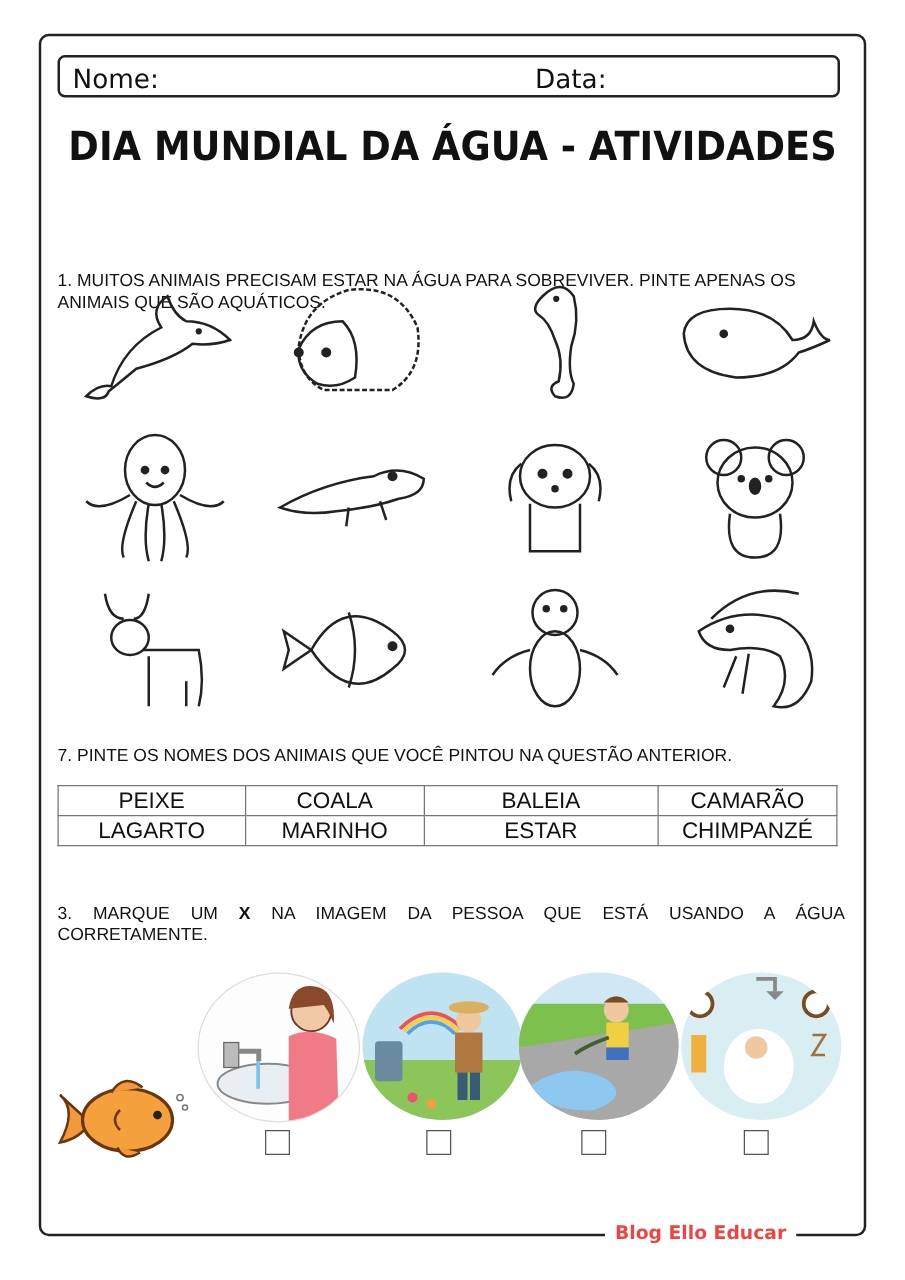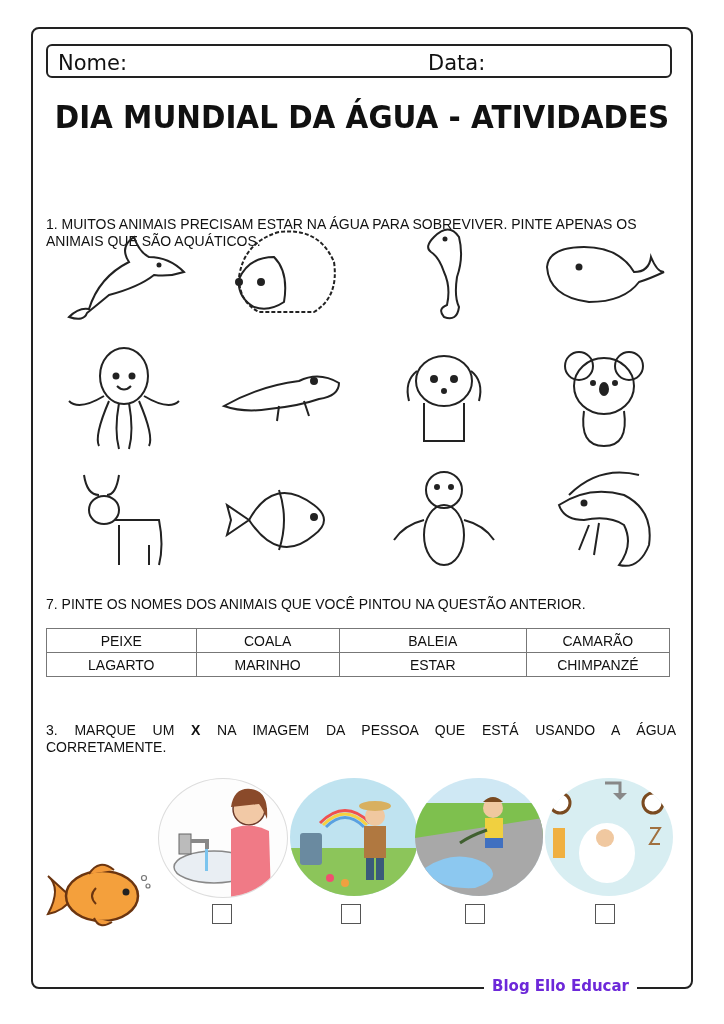--- a/index.html
+++ b/index.html
@@ -9,26 +9,26 @@
   .namebox span{position:absolute;top:5px;font-family:"DejaVu Sans",sans-serif;font-size:21px;}
   .title{position:absolute;left:0;width:724px;top:98px;text-align:center;font-family:"DejaVu Sans",sans-serif;font-weight:bold;font-size:32px;letter-spacing:0px;transform:scaleX(0.92);}
   .q{position:absolute;left:46px;width:630px;font-size:14px;line-height:17px;}
   .q1{top:168px;margin-top:48px;}
   .q2{top:596px;}
   .q3{top:722px;text-align:justify;text-align-last:left;word-spacing:4px;}
   .q3 b{font-weight:bold;}
   .grid{position:absolute;left:44px;top:210px;width:640px;height:372px;display:grid;grid-template-columns:repeat(4,1fr);grid-template-rows:repeat(3,1fr);}
   .cell{display:flex;align-items:center;justify-content:center;}
   .cell svg{width:130px;height:110px;}
-  table.names{position:absolute;left:46px;top:628px;width:624px;border-collapse:collapse;font-size:14px;padding-left:18px;}
+  table.names{position:absolute;left:46px;top:628px;width:624px;border-collapse:collapse;font-size:18px;padding-left:18px;}
   table.names td{border:1px solid #777;text-align:center;height:23px;padding:0;}
   .scenes{position:absolute;left:44px;top:778px;width:640px;height:150px;}
   .circle{position:absolute;top:0;width:128px;height:118px;border-radius:50%;overflow:hidden;}
   .cb{position:absolute;top:126px;width:20px;height:20px;border:1.5px solid #555;box-sizing:border-box;background:#fff;}
-  .footer{position:absolute;left:484px;top:977px;background:#fff;padding:0 8px;font-family:"DejaVu Sans",sans-serif;font-weight:bold;font-size:15px;color:#6d28d9;text-align:center;}
+  .footer{position:absolute;left:484px;top:977px;background:#fff;padding:0 8px;font-family:"DejaVu Sans",sans-serif;font-weight:bold;font-size:15px;color:#ef4444;text-align:center;}
 </style>
 </head>
 <body>
 
 <div class="frame"></div>
 
 <div class="namebox">
   <span style="left:10px">Nome:</span>
   <span style="left:380px">Data:</span>
 </div>

